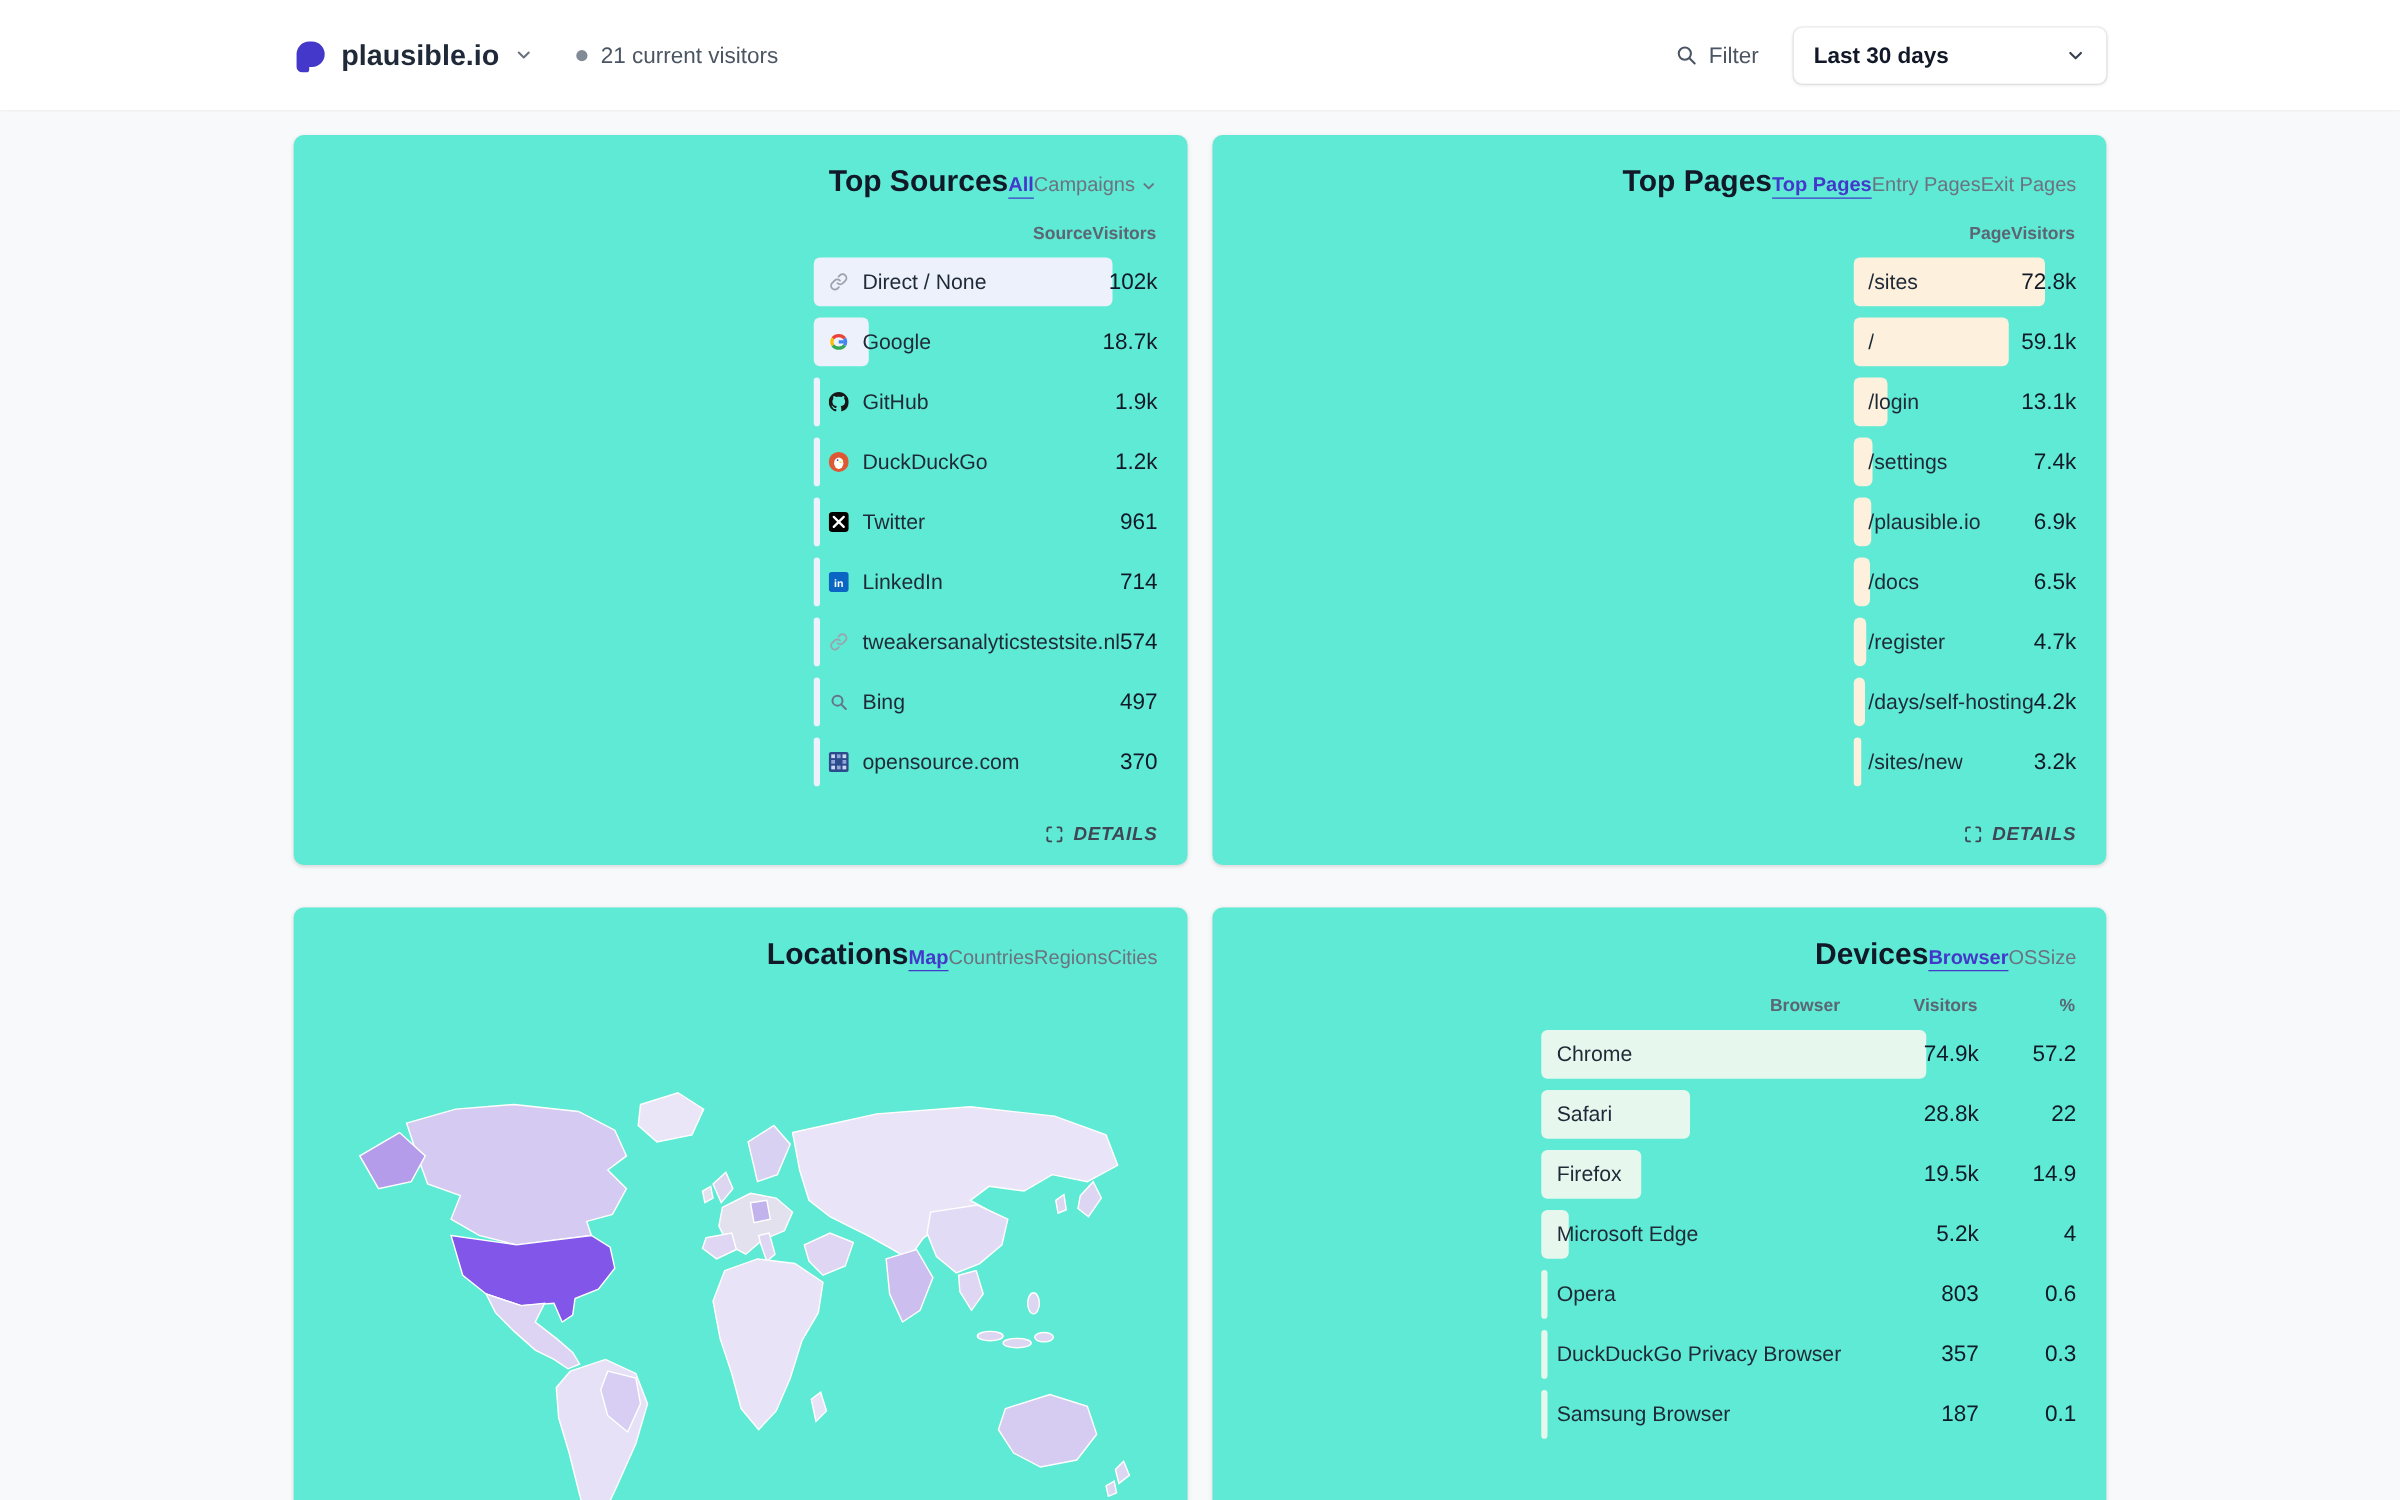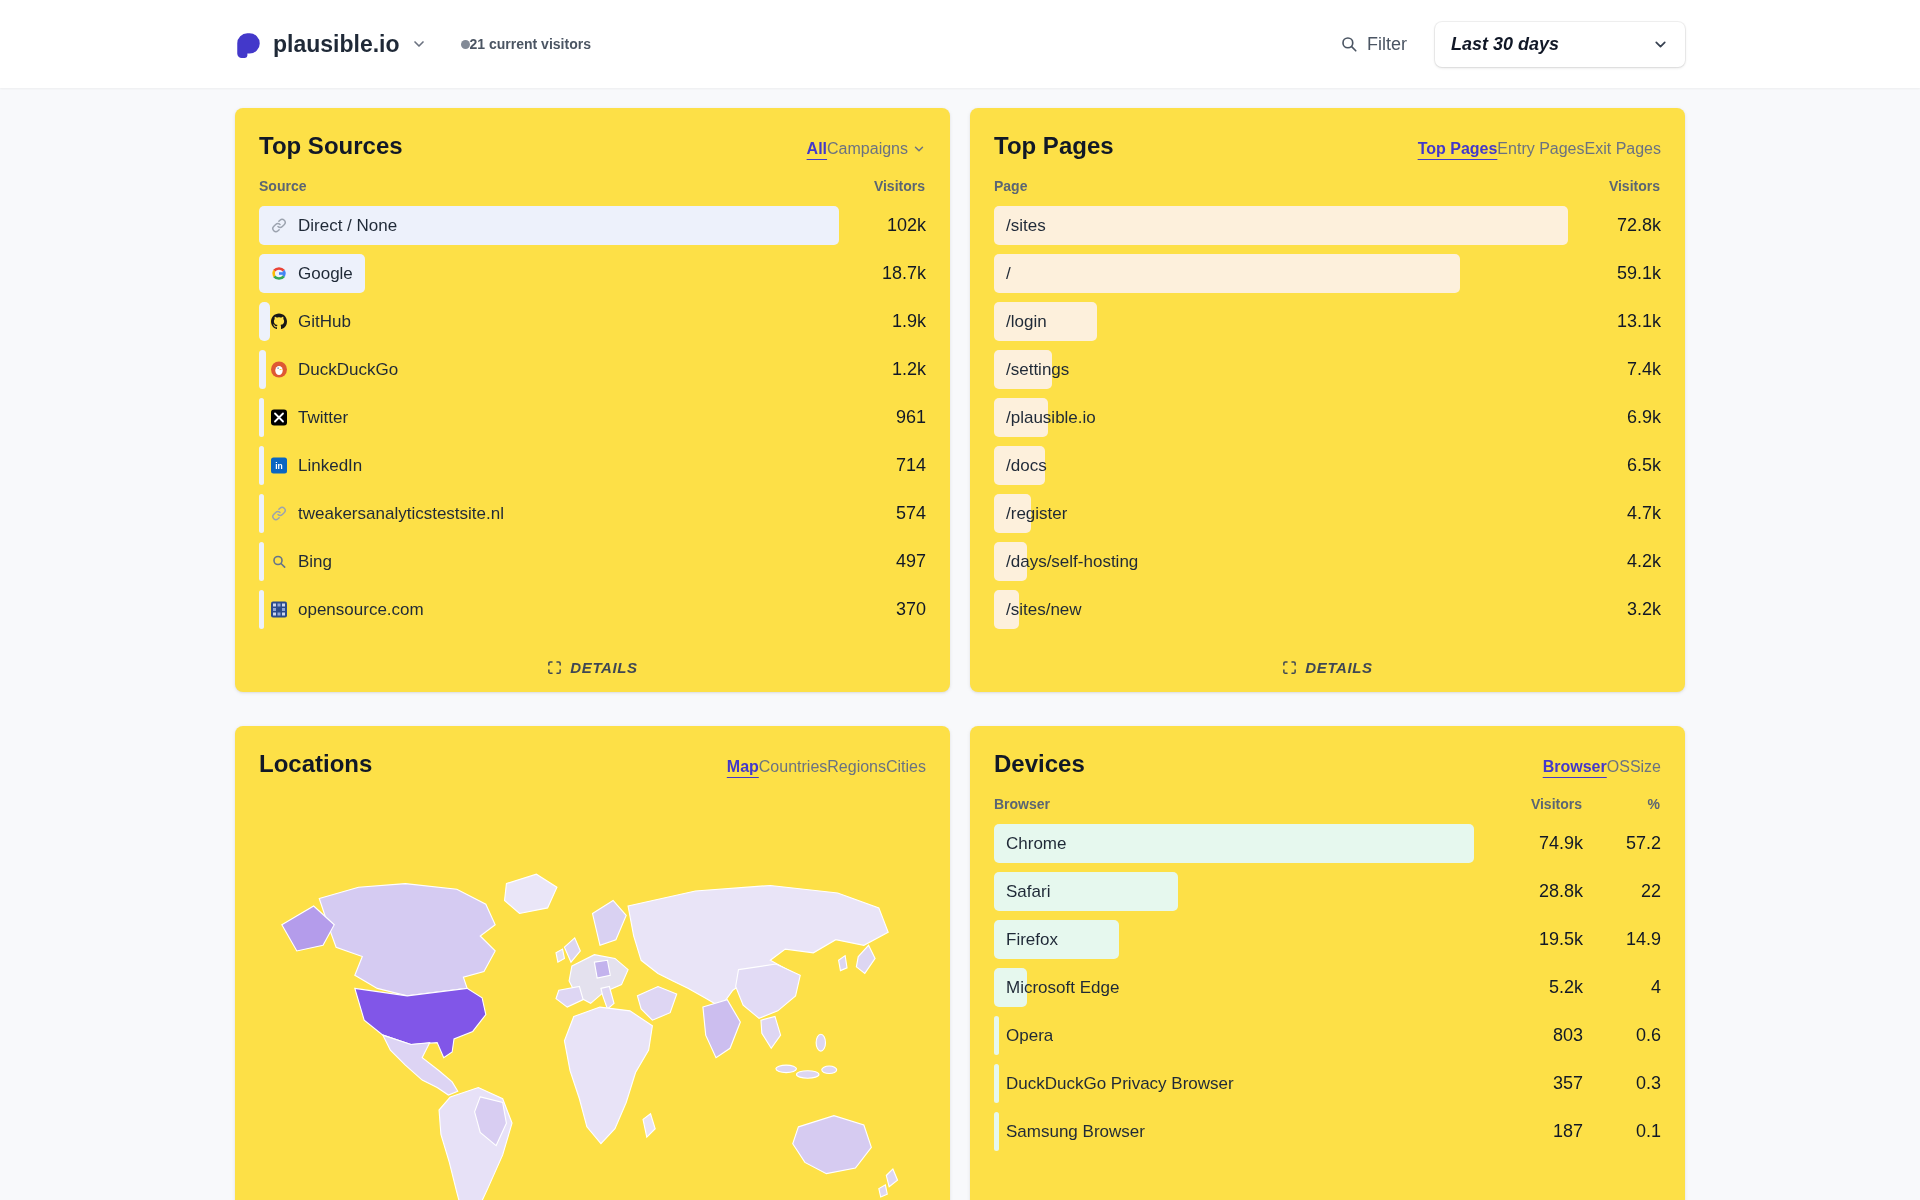--- a/index.html
+++ b/index.html
@@ -13,37 +13,37 @@
   .topbar {
     height:88px; background:#ffffff;
     box-shadow:0 1px 2px rgba(0,0,0,.05);
     position:relative; z-index:5;
   }
   .container { width:1450px; margin:0 auto; }
   .topbar-inner { display:flex; align-items:center; height:88px; }
   .site-switcher { display:flex; align-items:center; gap:11px; cursor:pointer; }
   .site-name { font-size:23px; font-weight:700; color:#1f2937; }
   .chev-svg { display:inline-block; }
-  .visitors { display:flex; align-items:center; margin-left:34px; color:#4b5563; font-size:14px; font-weight:700; }
+  .visitors { display:flex; align-items:center; gap:11px; margin-left:34px; color:#4b5563; font-size:18px; font-weight:400; }
   .live-dot { width:9px; height:9px; border-radius:50%; background:#828a96; }
   .spacer { flex:1; }
   .filter-btn { display:flex; align-items:center; gap:9px; color:#4b5563; font-size:18px; cursor:pointer; }
   .date-picker {
     width:250px; height:45px; margin-left:28px; background:#fff; border-radius:7px;
     box-shadow:0 0 0 1px rgba(0,0,0,.05), 0 1px 3px rgba(0,0,0,.12);
     display:flex; align-items:center; justify-content:space-between;
-    padding:0 16px; font-size:18px; font-weight:600; color:#111827; cursor:pointer;font-style:italic;
+    padding:0 16px; font-size:18px; font-weight:600; color:#111827; cursor:pointer;
   }
   main { padding-top:20px; }
   .grid { display:grid; grid-template-columns:715px 715px; gap:34px 20px; }
   .card {
-    background:#fde047; border-radius:8px;
+    background:#5eead4; border-radius:8px;
     box-shadow:0 1px 2px rgba(0,0,0,.06), 0 1px 4px rgba(0,0,0,.07);
     padding:24px 24px 16px; height:584px;
-    display:flex; flex-direction:column;
+    display:flex; flex-direction:column;align-items:flex-end;
   }
   .card-head { display:flex; align-items:baseline; justify-content:space-between; margin-bottom:18px; }
   .card-title { margin:0; font-size:24px; font-weight:700; color:#111827; }
   .tabs { display:flex; align-items:center; font-size:16px; color:#6b7280; }
   .tab { cursor:pointer; display:inline-flex; align-items:center; gap:4px; }
   .tab.active { color:#4338ca; font-weight:700; text-decoration:underline; text-underline-offset:5px; }
   .cols { display:flex; justify-content:space-between; font-size:14px; font-weight:700; color:#5b6573; margin-bottom:12px; padding-right:1px; }
   .list { display:flex; flex-direction:column; gap:9px; }
   .row { position:relative; height:39px; display:flex; align-items:center; justify-content:space-between; }
   .bar { position:absolute; left:0; top:0; height:100%; border-radius:5px; min-width:5px; }

